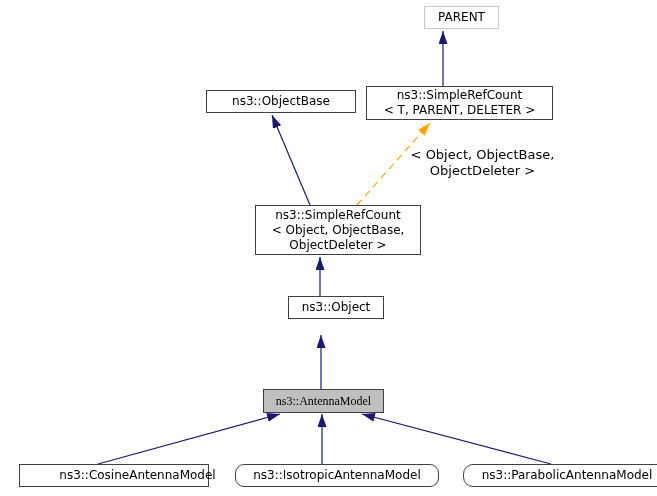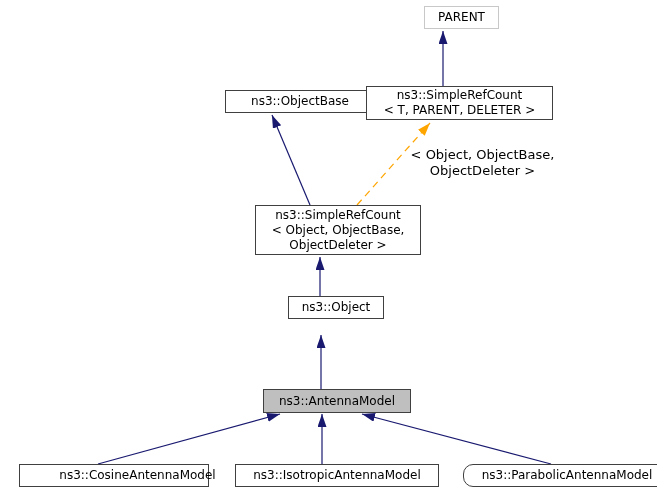--- a/index.html
+++ b/index.html
@@ -75,35 +75,35 @@
 
     <line x1="98" y1="464" x2="280" y2="414" stroke="#191970" stroke-width="1.2" marker-end="url(#arrowNavy)"></line>
 
     <line x1="322" y1="464" x2="322" y2="414" stroke="#191970" stroke-width="1.2" marker-end="url(#arrowNavy)"></line>
 
     <line x1="551" y1="464" x2="362" y2="414" stroke="#191970" stroke-width="1.2" marker-end="url(#arrowNavy)"></line>
   </svg>
 
   <div class="node external" style="left:408px; top:6px; width:75px; height:23px;">PARENT</div>
 
-  <div class="node" style="left:209px; top:90px; width:150px; height:23px;">ns3::ObjectBase</div>
+  <div class="node" style="left:190px; top:90px; width:150px; height:23px;">ns3::ObjectBase</div>
 
   <div class="node" style="left:350px; top:86px; width:187px; height:34px;">ns3::SimpleRefCount
 &lt; T, PARENT, DELETER &gt;</div>
 
   <div class="edge-label" style="left:390px; top:147px; width:185px;">&lt; Object, ObjectBase,
 ObjectDeleter &gt;</div>
 
   <div class="node" style="left:239px; top:205px; width:166px; height:50px;">ns3::SimpleRefCount
 &lt; Object, ObjectBase,
 ObjectDeleter &gt;</div>
 
   <div class="node" style="left:272px; top:296px; width:96px; height:23px;">ns3::Object</div>
 
-  <div class="node current" style="left:247px; top:389px; width:148px; height:24px;">ns3::AntennaModel</div>
+  <div class="node current" style="left:247px; top:389px; width:121px; height:24px;font-family:Liberation Serif, serif;">ns3::AntennaModel</div>
 
   <div class="node" style="left:3px; top:464px; width:190px; height:23px;padding-left:47px;">ns3::CosineAntennaModel</div>
 
-  <div class="node" style="left:219px; top:464px; width:204px; height:23px;">ns3::IsotropicAntennaModel</div>
+  <div class="node" style="left:219px; top:464px; width:204px; height:23px;border-radius:9px;">ns3::IsotropicAntennaModel</div>
 
   <div class="node" style="left:447px; top:464px; width:208px; height:23px;border-radius:10px;">ns3::ParabolicAntennaModel</div>
 
 </div>
 
 </body></html>

